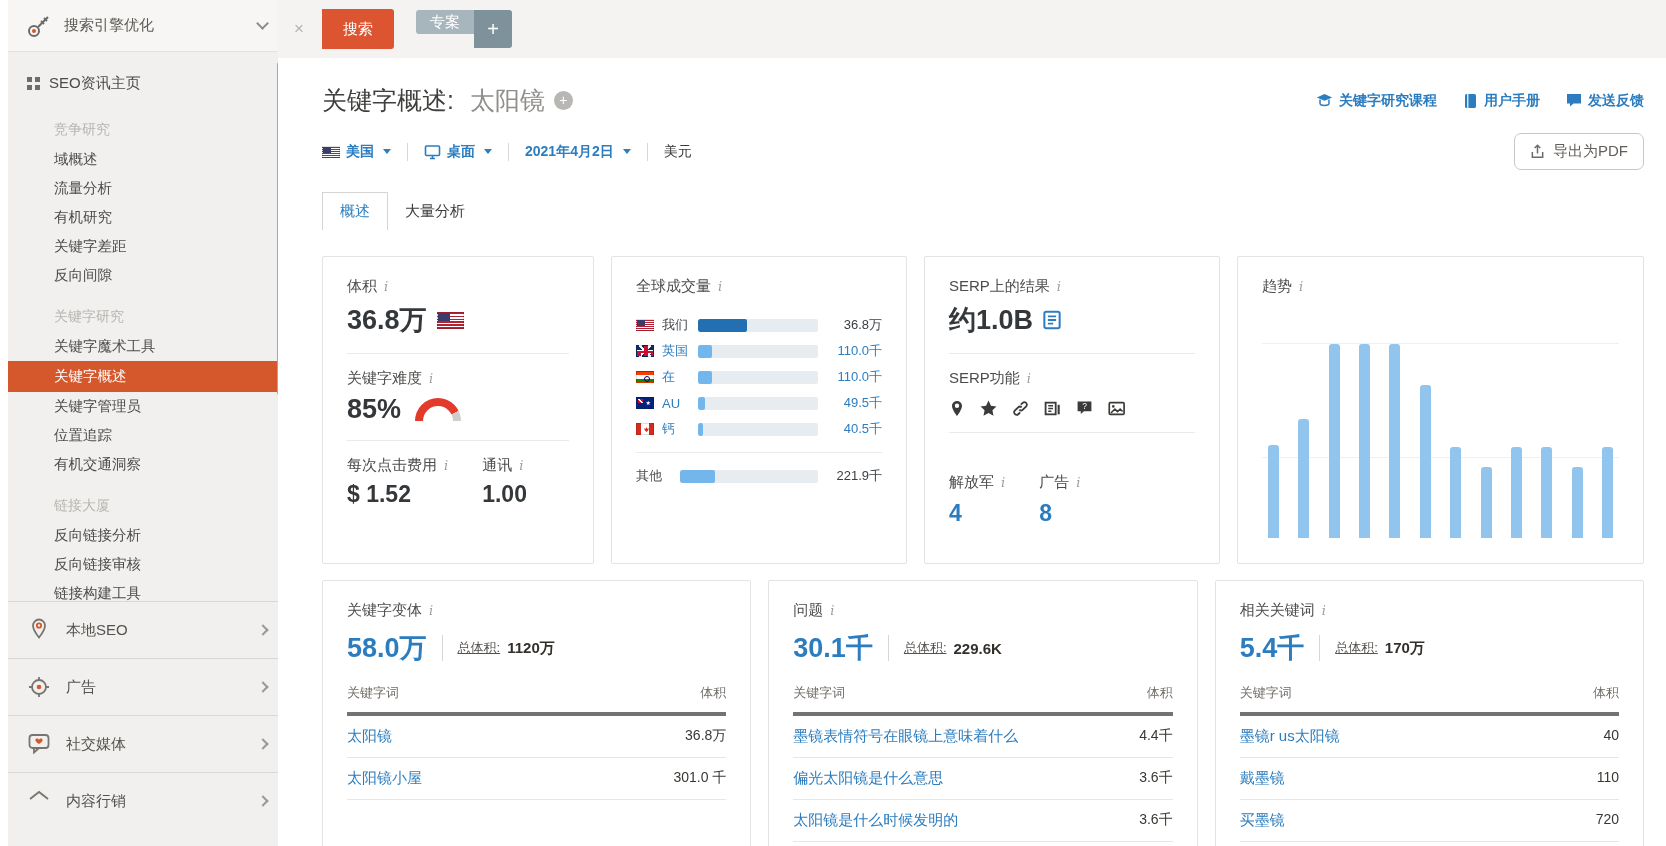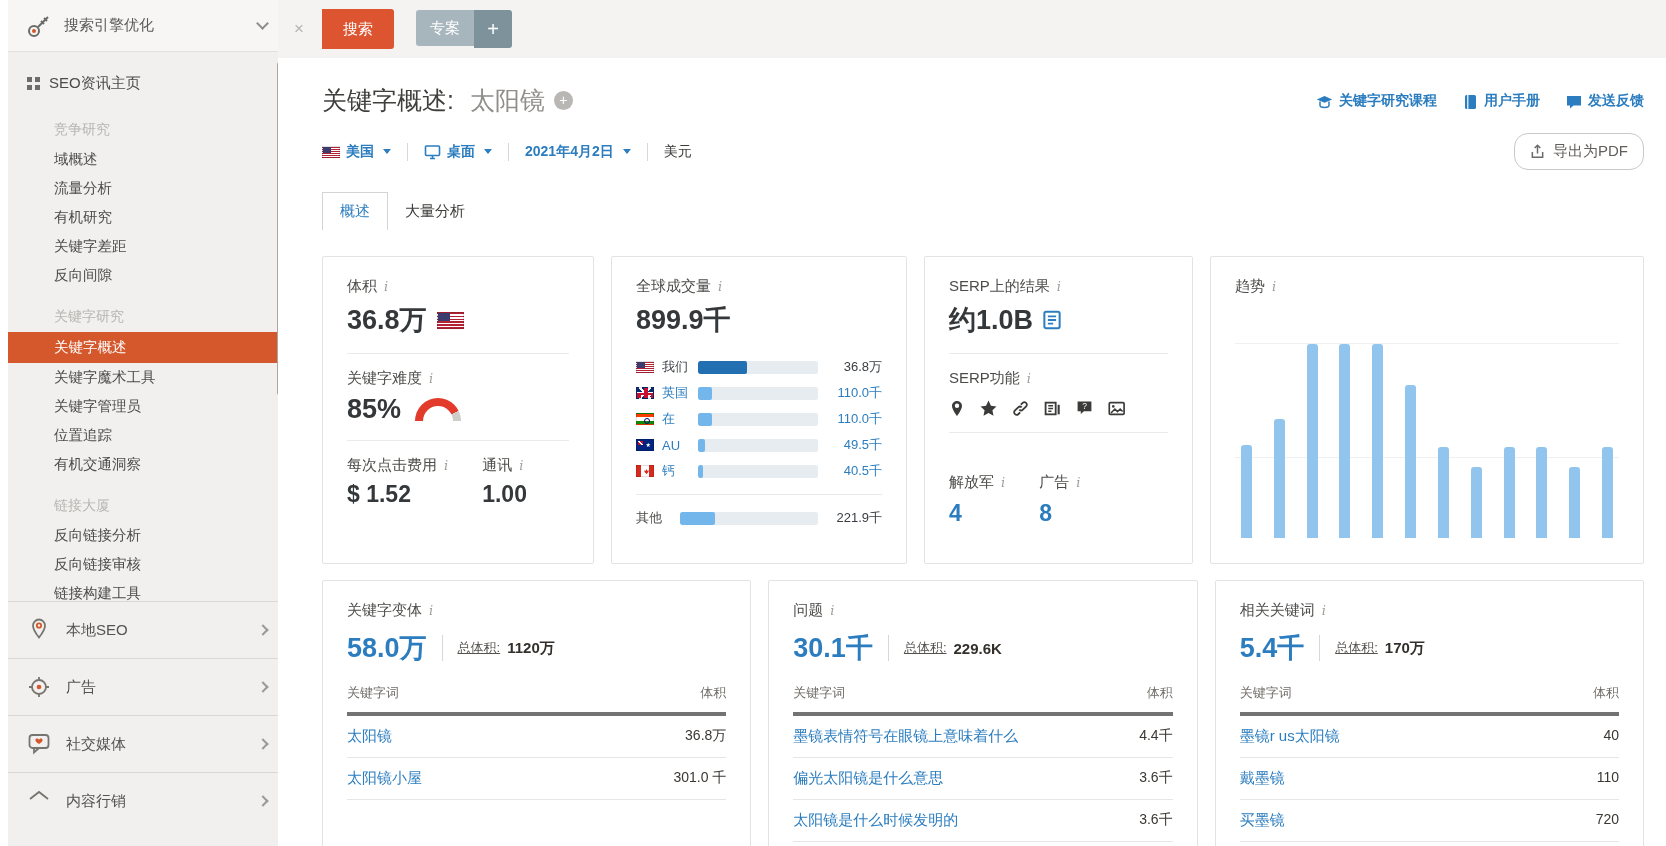--- a/index.html
+++ b/index.html
@@ -35,53 +35,53 @@
   .main { position:absolute; left:278px; top:0; width:1388px; height:846px; background:#fff; }
   .topbar { height:58px; background:#f4f3f1; display:flex; align-items:center; padding-left:44px; }
   .search-wrap { position:relative; display:flex; }
   .search-input { width:500px; height:40px; border:1px solid #c8c7c5; border-right:none;
     border-radius:3px 0 0 3px; padding:0 36px 0 14px; font-size:15px; color:#3a3a38; outline:none;
     font-family:inherit; }
   .clear { position:absolute; right:86px; top:10px; color:#b5b3af; font-size:17px; cursor:pointer; width:18px; text-align:center; }
   .btn-search { width:72px; height:40px; background:#dc5430; color:#fff; border:none;
     border-radius:0 3px 3px 0; font-size:15px; cursor:pointer; font-family:inherit; }
   .proj-group { display:flex; margin-left:22px; }
-  .btn-proj { width:58px; height:36px; background:#a7b5bd; color:#fff; border:none;
+  .btn-proj { width:58px; height:24px; background:#a7b5bd; color:#fff; border:none;
     border-radius:3px 0 0 3px; font-size:15px; cursor:pointer; font-family:inherit; }
   .btn-add { width:38px; height:38px; background:#7e929c; color:#fff; border:none;
     border-radius:0 3px 3px 0; font-size:20px; cursor:pointer; font-family:inherit; }
 
   .content { padding:0 22px 0 44px; }
   .title-row { display:flex; align-items:center; margin-top:26px; }
   .page-title { font-size:25px; color:#3f3f3d; font-weight:400; }
   .page-kw { font-size:25px; color:#908e8a; margin-left:16px; }
   .add-kw { width:19px; height:19px; border-radius:50%; background:#b9b7b3; color:#fff;
     font-size:14px; line-height:19px; text-align:center; margin-left:9px; cursor:pointer; }
   .hdr-links { margin-left:auto; display:flex; gap:26px; }
-  .hdr-link { display:flex; align-items:flex-end; gap:6px; font-size:14px; color:#2b7dbf;
+  .hdr-link { display:flex; align-items:center; gap:6px; font-size:14px; color:#2b7dbf;
     cursor:pointer; font-weight:bold; }
 
   .filter-row { display:flex; align-items:center; margin-top:16px; font-size:14px; }
   .f-item { display:flex; align-items:center; gap:6px; color:#2b7dbf; cursor:pointer; font-weight:bold; }
   .chev-dn { width:0; height:0; border-left:4px solid transparent; border-right:4px solid transparent;
     border-top:5px solid #2b7dbf; margin-left:3px; }
   .f-div { width:1px; height:18px; background:#d8d7d5; margin:0 16px; }
   .f-currency { color:#3c3c3a; }
   .btn-export { margin-left:auto; display:flex; align-items:center; gap:8px; padding:8px 15px;
-    background:#fff; border:1px solid #c9c8c6; border-radius:14px; font-size:15px; color:#625e5a;
+    background:#fff; border:1px solid #c9c8c6; border-radius:7px; font-size:15px; color:#625e5a;
     cursor:pointer; font-family:inherit; }
 
   .tabs { display:flex; margin-top:22px; align-items:flex-end; }
   .tab { padding:9px 17px; font-size:15px; color:#3c3c3a; cursor:pointer; }
   .tab.active { color:#2b7dbf; border:1px solid #d5d4d2; border-bottom:none; background:#fff; }
 
   
   .cards1 { display:flex; gap:17px; margin-top:26px; height:308px; }
   .card { background:#fff; border:1px solid #e4e3e1; border-radius:2px; padding:20px 24px; }
-  .c-vol { width:272px; } .c-glob { width:296px; } .c-serp { width:269px; } .c-trend { flex:1; }
+  .c-vol { width:272px; } .c-glob { width:296px; } .c-serp { width:296px; } .c-trend { flex:1; }
   .lbl-row { font-size:15px; color:#4c4c4a; display:flex; align-items:center; }
   .info { font-family:"DejaVu Serif",serif; font-style:italic; font-size:13px; color:#a09e9a;
     margin-left:7px; cursor:pointer; }
   .big-val { font-size:27px; font-weight:bold; color:#34383b; margin-top:6px; display:flex; align-items:center; }
   .card hr { border:none; border-top:1px solid #eaeae8; margin:15px 0; }
 
   .flag { display:inline-block; position:relative; overflow:hidden; border:1px solid rgba(0,0,0,.12); }
   .flag-us-lg { width:27px; height:17px; margin-left:10px;
     background:repeating-linear-gradient(#b22234 0 1.4px,#fff 1.4px 2.8px); }
   .flag-us-lg::after { content:''; position:absolute; left:0; top:0; width:12px; height:8px; background:#3c3b6e; }
@@ -173,22 +173,22 @@
       <span class="grid-ic"></span>
       <span class="lbl">SEO资讯主页</span>
     </div>
     <div class="sb-sec">竞争研究</div>
     <div class="sb-item">域概述</div>
     <div class="sb-item">流量分析</div>
     <div class="sb-item">有机研究</div>
     <div class="sb-item">关键字差距</div>
     <div class="sb-item">反向间隙</div>
     <div class="sb-sec">关键字研究</div>
+    <div class="sb-item">关键字魔术工具</div>
     <div class="sb-item active">关键字概述</div>
-    <div class="sb-item">关键字魔术工具</div>
     <div class="sb-item">关键字管理员</div>
     <div class="sb-item">位置追踪</div>
     <div class="sb-item">有机交通洞察</div>
     <div class="sb-sec">链接大厦</div>
     <div class="sb-item">反向链接分析</div>
     <div class="sb-item">反向链接审核</div>
     <div class="sb-item">链接构建工具</div>
   </div>
   <div class="sb-thumb"></div>
   <div class="sb-bottom">
@@ -342,21 +342,20 @@
             <div class="big-val" style="font-size:23px;">1.00</div>
           </div>
         </div>
       </div>
 
       <div class="card c-glob">
         <div class="lbl-row">
             <span>全球成交量</span>
             <span class="info">i</span>
           </div>
-        <div class="big-val">899.9千</div>
         <div class="geo-rows">
           <div class="geo-row current">
             <span class="flag fl fl-us"></span>
             <span class="geo-lbl">我们</span>
             <span class="geo-track">
                 <span class="geo-fill" style="display: block; width: 41%;"></span>
               </span>
             <span class="geo-val">36.8万</span>
           </div>
           <div class="geo-row">

